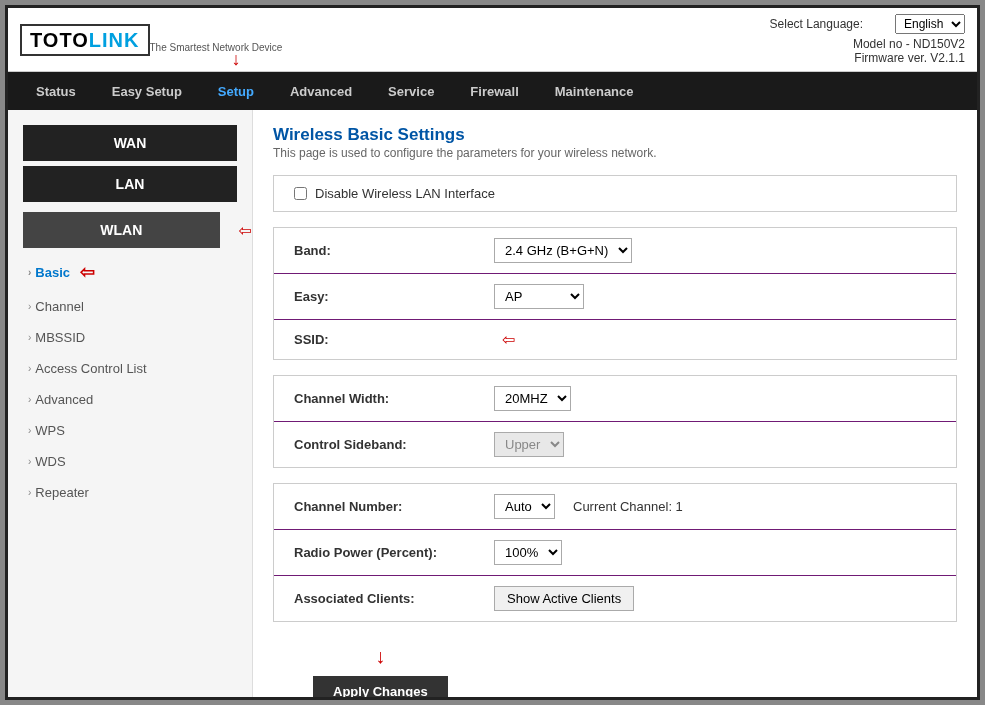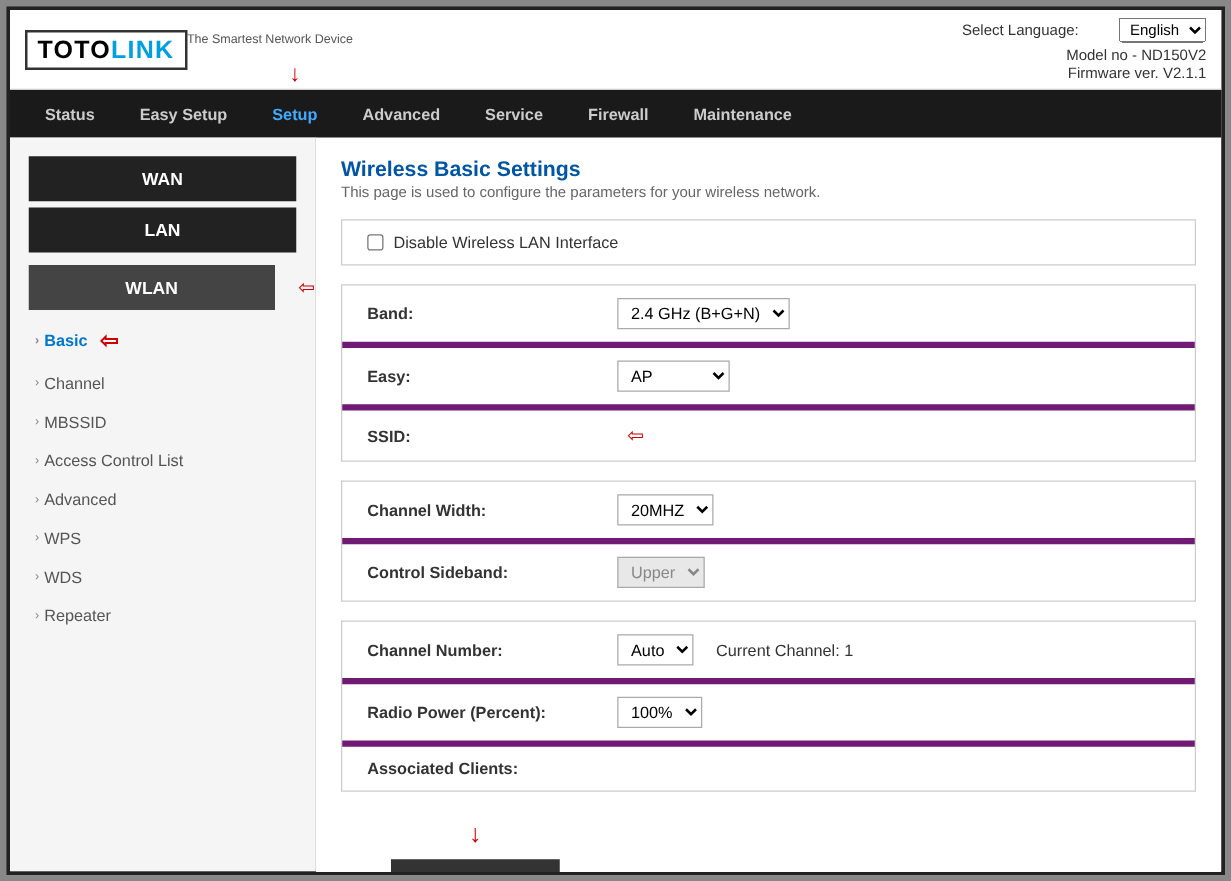--- a/index.html
+++ b/index.html
@@ -38,21 +38,21 @@
       font-weight: bold;
       letter-spacing: 1px;
       color: #000;
       line-height: 1.2;
     }
     .logo-box span.toto { color: #000; }
     .logo-box span.link { color: #00a0e0; }
     .logo-tagline {
       font-size: 10px;
       color: #555;
-      margin-top: 2px;
+      margin-top: 18px;
     }
     .header-right {
       text-align: right;
       font-size: 12px;
       color: #333;
     }
     .lang-row {
       display: flex;
       align-items: center;
       justify-content: flex-end;
@@ -144,21 +144,21 @@
     }
     .section-box {
       border: 1px solid #ccc;
       margin-bottom: 15px;
       background: #fff;
     }
     .form-row {
       display: flex;
       align-items: center;
       padding: 10px 20px;
-      border-bottom: 5px solid #701a75;
+      border-bottom: 1px solid #701a75;
     }
     .form-row:last-child { border-bottom: none; }
     .form-label {
       width: 200px;
       font-weight: bold;
       color: #333;
       font-size: 13px;
       flex-shrink: 0;
     }
     .form-control {
@@ -426,20 +426,23 @@
             <select class="styled">
               <option>100%</option>
               <option>75%</option>
               <option>50%</option>
               <option>25%</option>
             </select>
           </div>
         </div>
         <div class="form-row">
           <div class="form-label">Associated Clients:</div>
+          <div class="form-control">
+            <button class="show-clients-btn">Show Active Clients</button>
+          </div>
         </div>
       </div>
 
       <div class="apply-section">
         <div class="apply-arrow-wrapper">
           <span style="color:#cc0000;font-size:20px;font-weight:bold;display:block;text-align:center;">↓</span>
           <button class="apply-btn">Apply Changes</button>
         </div>
       </div>
     </div>

